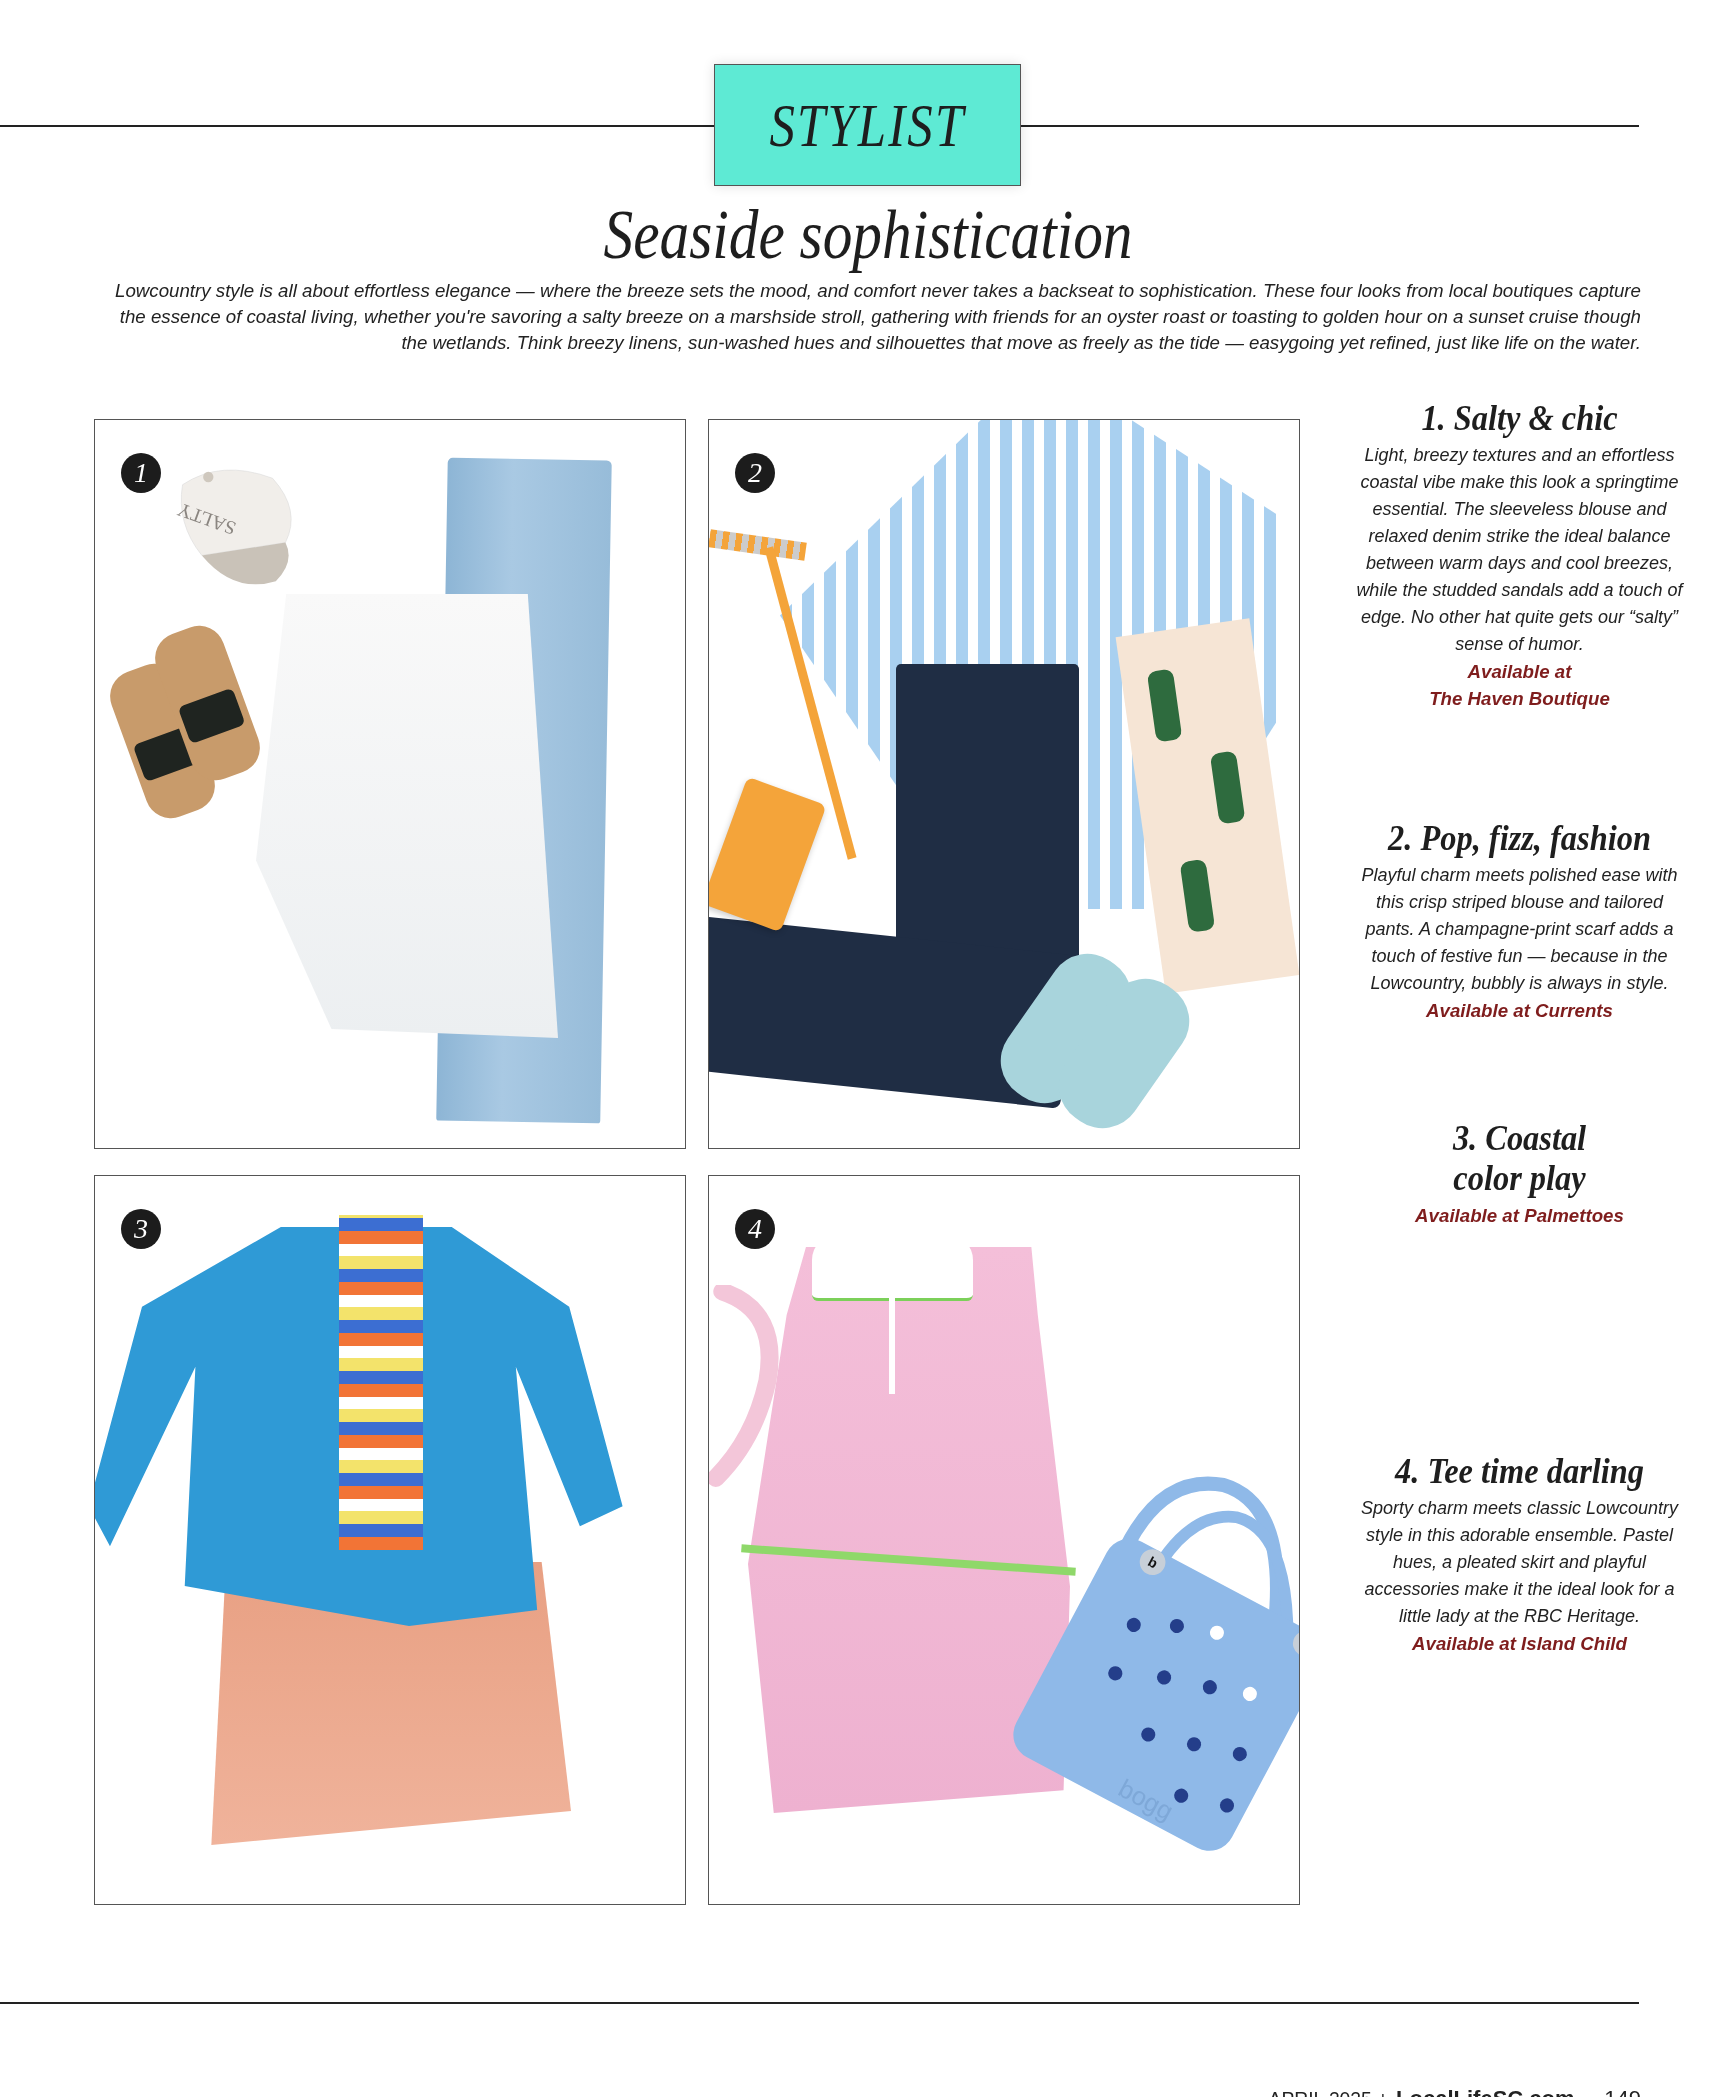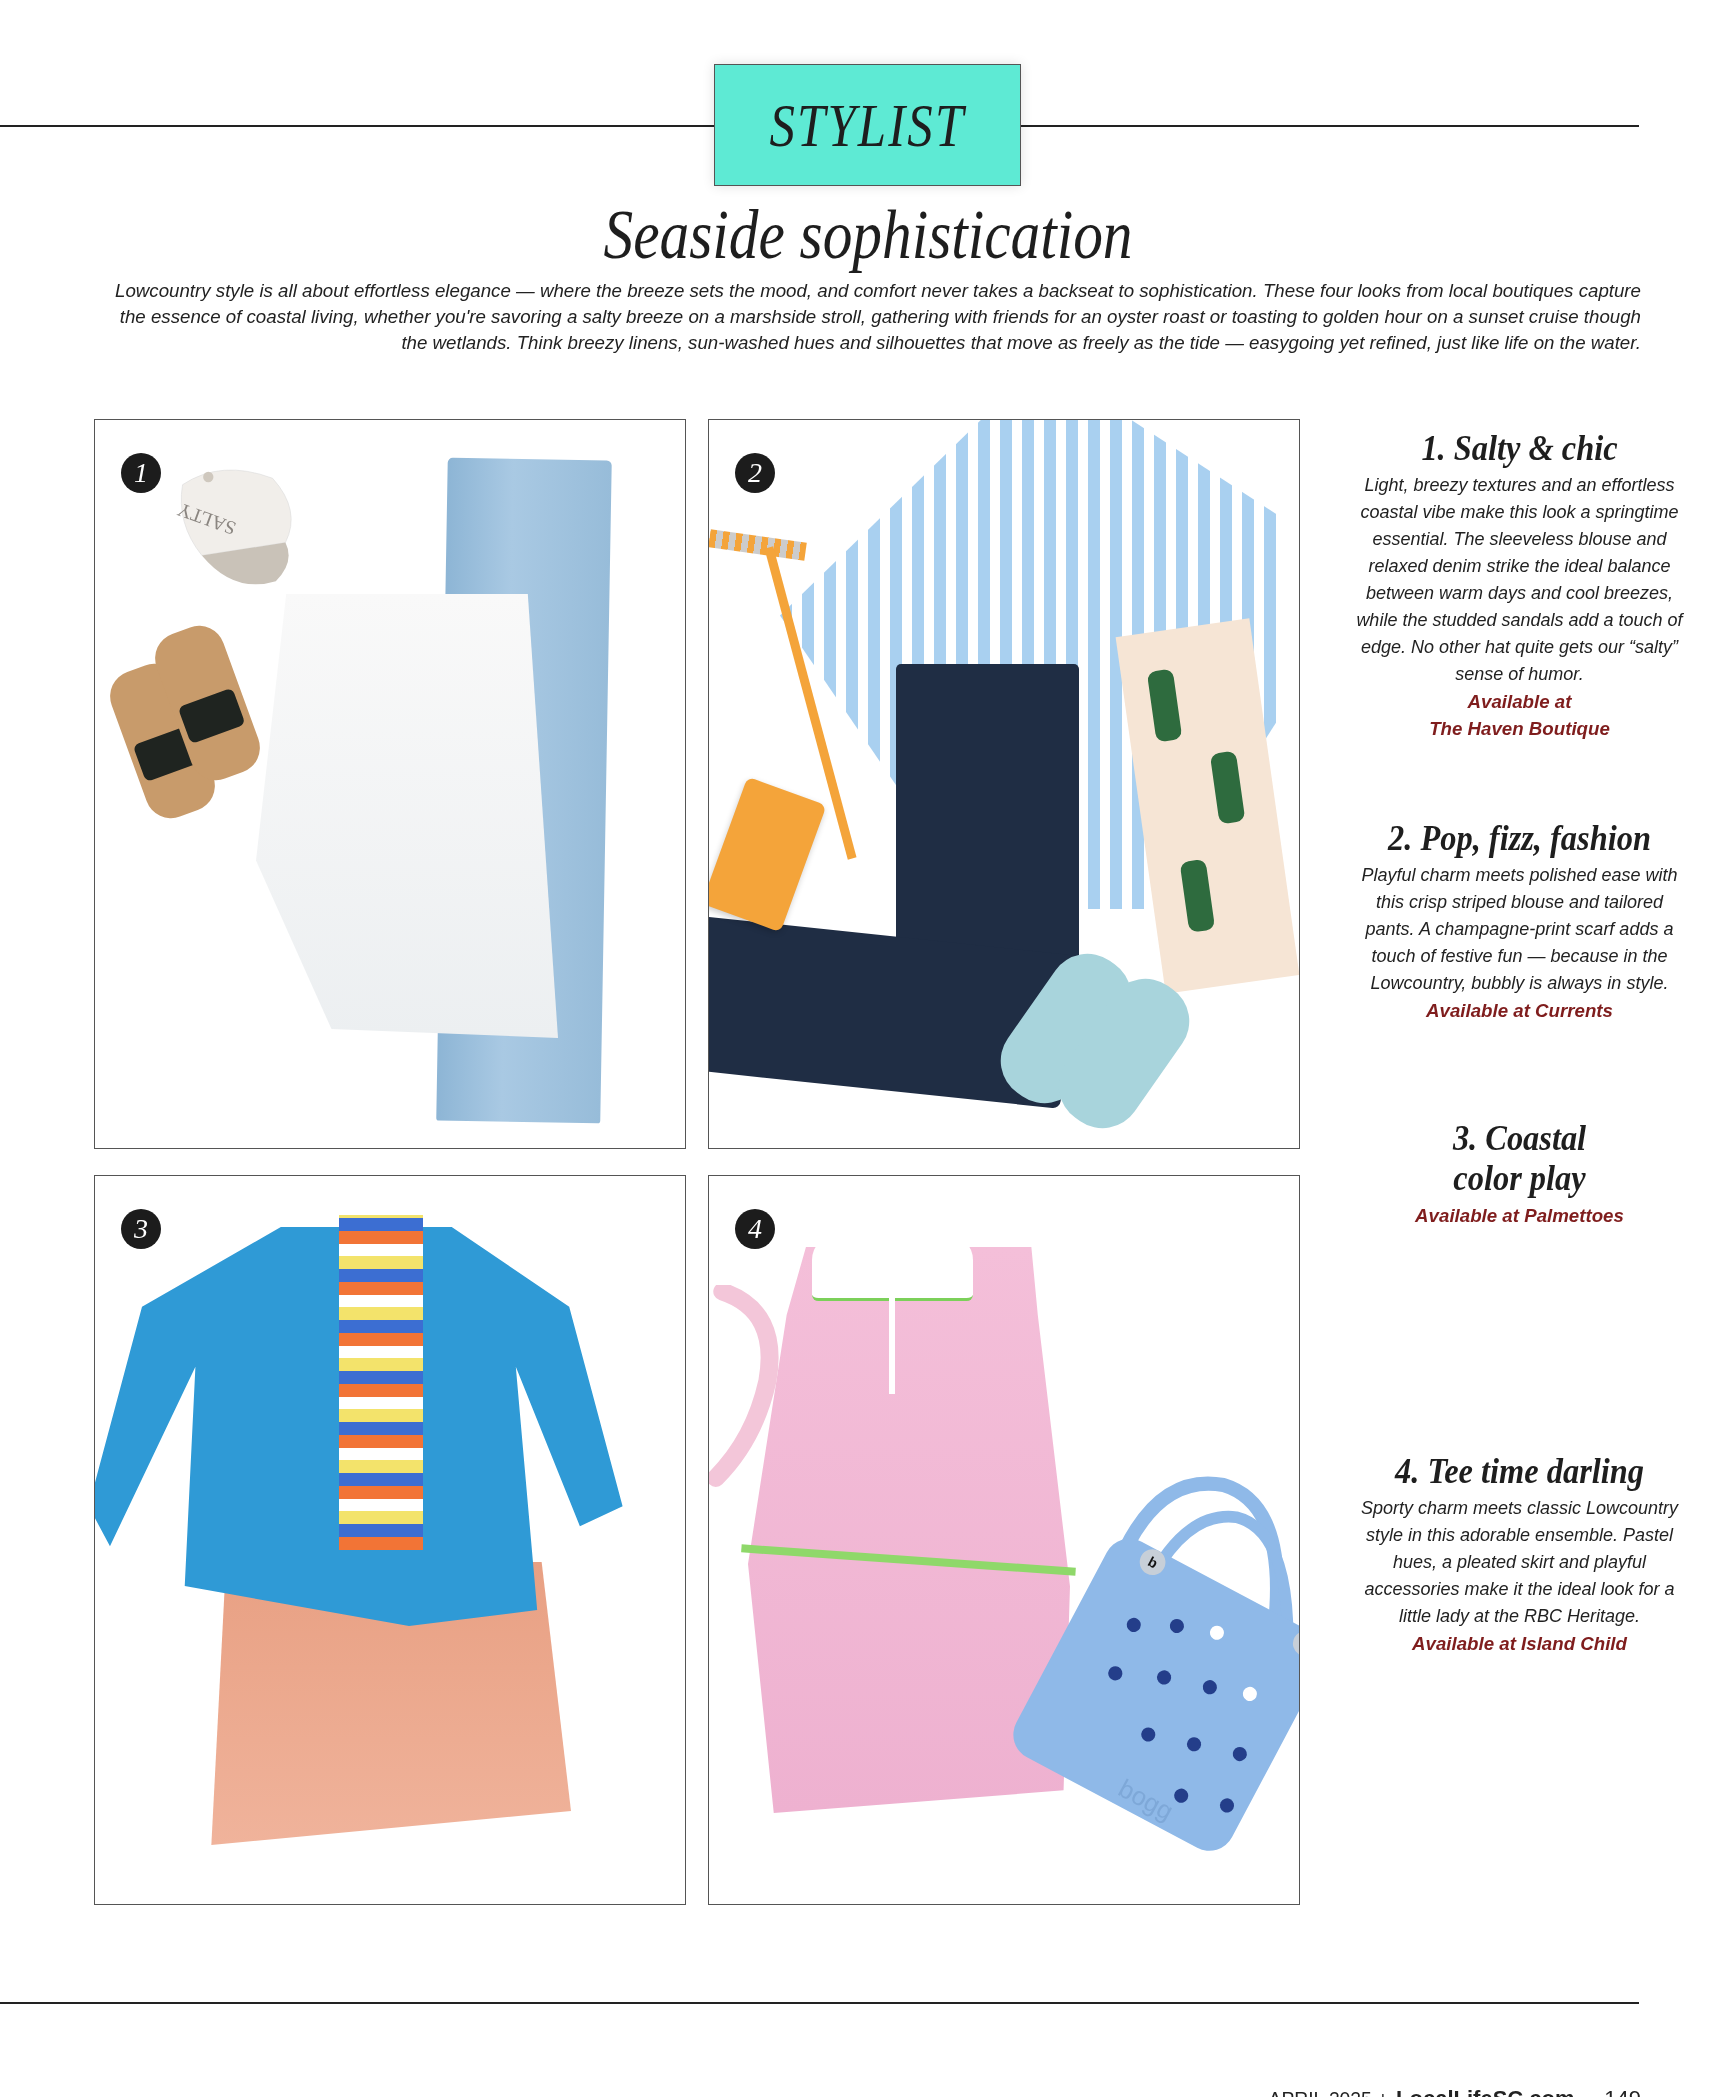--- a/index.html
+++ b/index.html
@@ -124,21 +124,21 @@
       <circle cx="130" cy="200" r="20" fill="#c7cfd8"></circle>
       <text x="124" y="208" font-family="Liberation Sans, sans-serif" font-weight="bold" font-size="22" fill="#111">b</text>
       <circle cx="400" cy="200" r="20" fill="#c7cfd8"></circle>
       <text x="394" y="208" font-family="Liberation Sans, sans-serif" font-weight="bold" font-size="22" fill="#111">b</text>
       <text x="250" y="545" font-family="Liberation Sans, sans-serif" font-size="40" fill="#7ea8d8">bogg</text>
     </g>
   </svg>
 </div>
 
 <div class="sidebar" style="top:0;height:2097px;">
-  <div class="look" style="top:428px;">
+  <div class="look" style="top:398px;">
     <h3 class="look-title">1. Salty &amp; chic</h3>
     <p class="look-body" style="padding:0 11.6px;">Light, breezy textures and an effortless coastal vibe make this look a springtime essential. The sleeveless blouse and relaxed denim strike the ideal balance between warm days and cool breezes, while the studded sandals add a touch of edge. No other hat quite gets our “salty” sense of humor.</p>
     <p class="look-store">Available at</p>
     <p class="look-store">The Haven Boutique</p>
   </div>
 
   <div class="look" style="top:818px;">
     <h3 class="look-title">2. Pop, fizz, fashion</h3>
     <p class="look-body" style="padding:0 19.3px;">Playful charm meets polished ease with this crisp striped blouse and tailored pants. A champagne-print scarf adds a touch of festive fun — because in the Lowcountry, bubbly is always in style.</p>
     <p class="look-store">Available at Currents</p>

